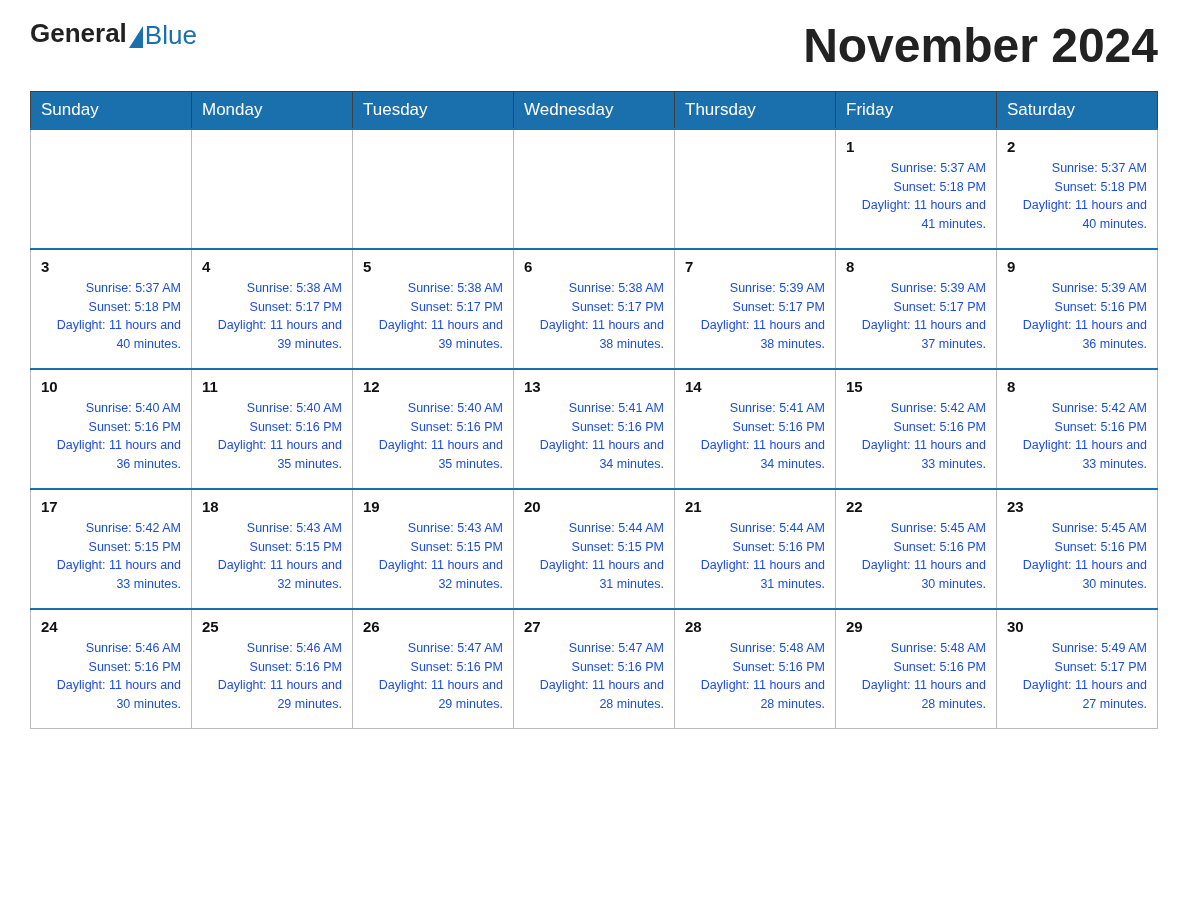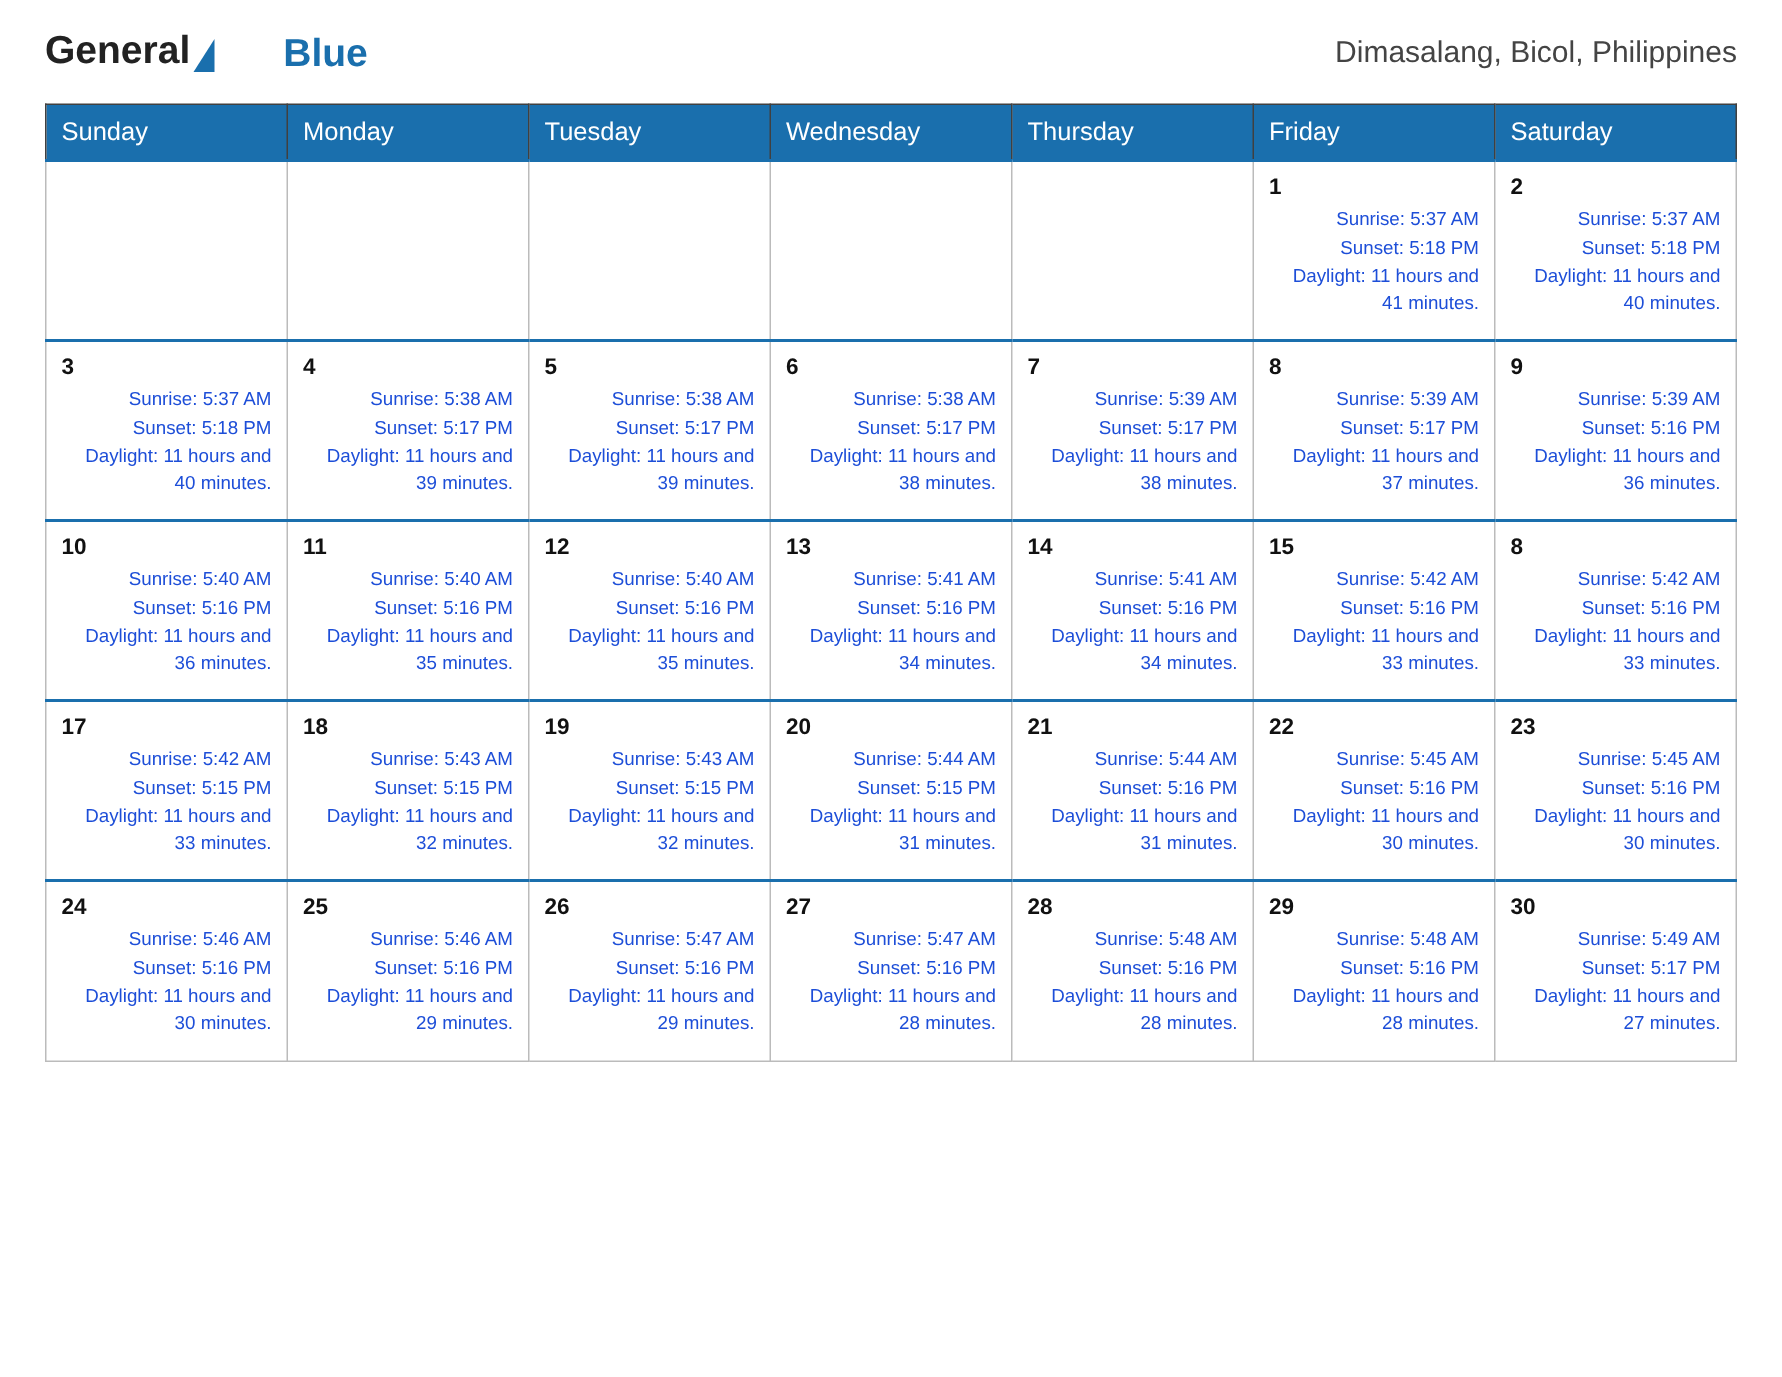--- a/index.html
+++ b/index.html
@@ -37,22 +37,21 @@
       border-left: 14px solid transparent;
       border-bottom: 22px solid #1a6fad;
       display: inline-block;
       margin: 0 2px;
       position: relative;
       top: 4px;
     }
     .logo-blue {
       color: #1a6fad;
       font-size: 26px;
-      font-weight: bold;
-      margin-left: 44px;
+      font-weight: normal;
     }
     .title-area {
       text-align: right;
     }
     .main-title {
       font-size: 48px;
       font-weight: bold;
       color: #222;
       line-height: 1.1;
     }
@@ -114,21 +113,21 @@
   <div class="logo-area">
     <div class="logo-text">
       <span class="logo-general">General</span>
       <span class="logo-triangle"></span>
     </div>
     <div>
       <span class="logo-blue">Blue</span>
     </div>
   </div>
   <div class="title-area">
-    <div class="subtitle">Dimasalang, Bicol, Philippines</div>
+    <div class="main-title">November 2024</div>
   </div>
 </div>
 
 <table class="calendar">
   <thead>
     <tr>
     <th>Sunday</th>
         <th>Monday</th>
         <th>Tuesday</th>
         <th>Wednesday</th>

